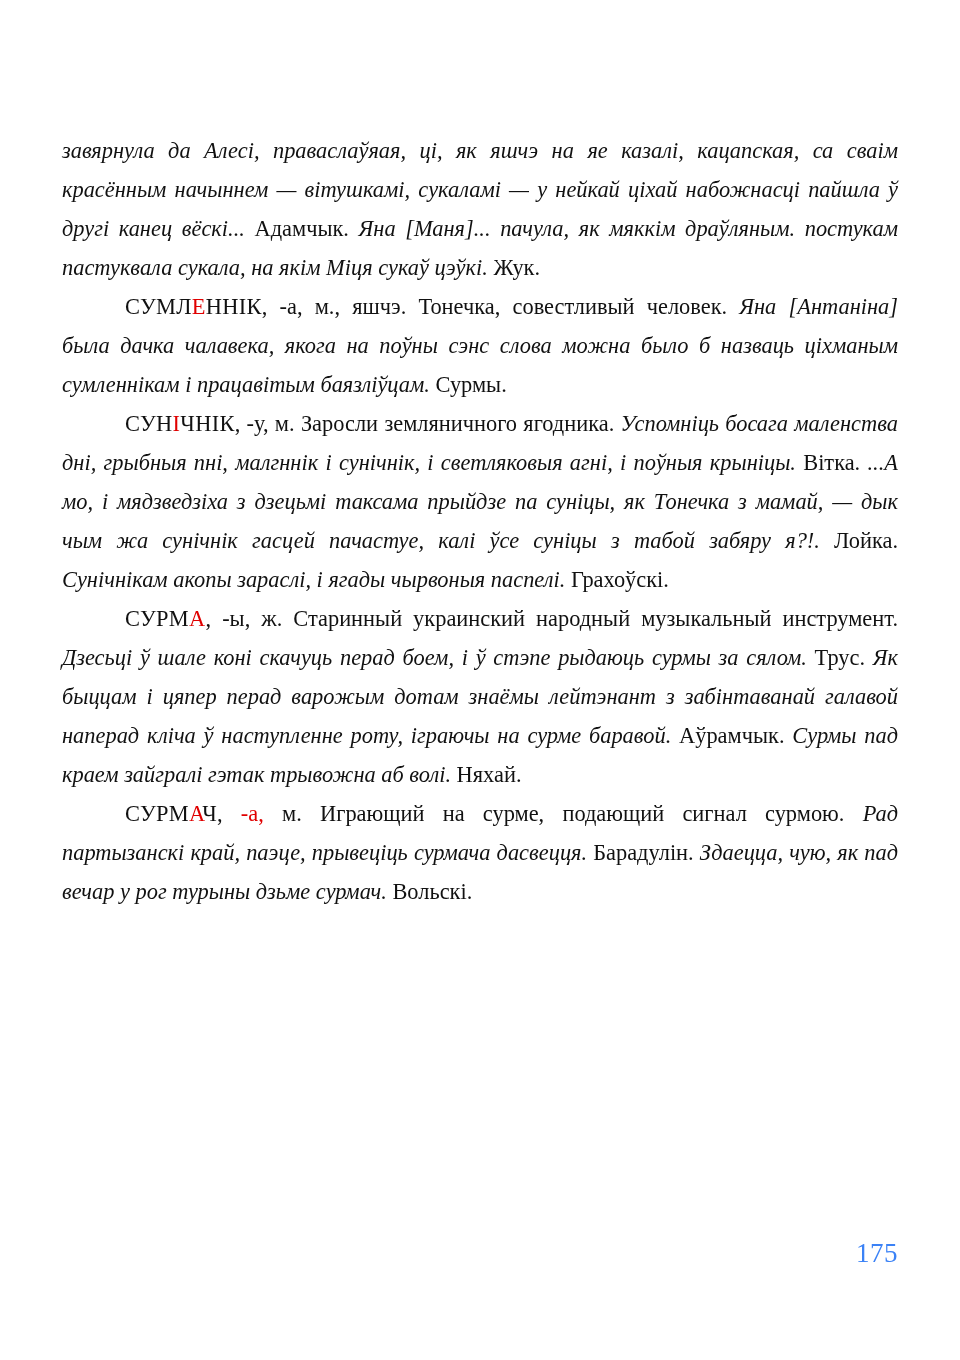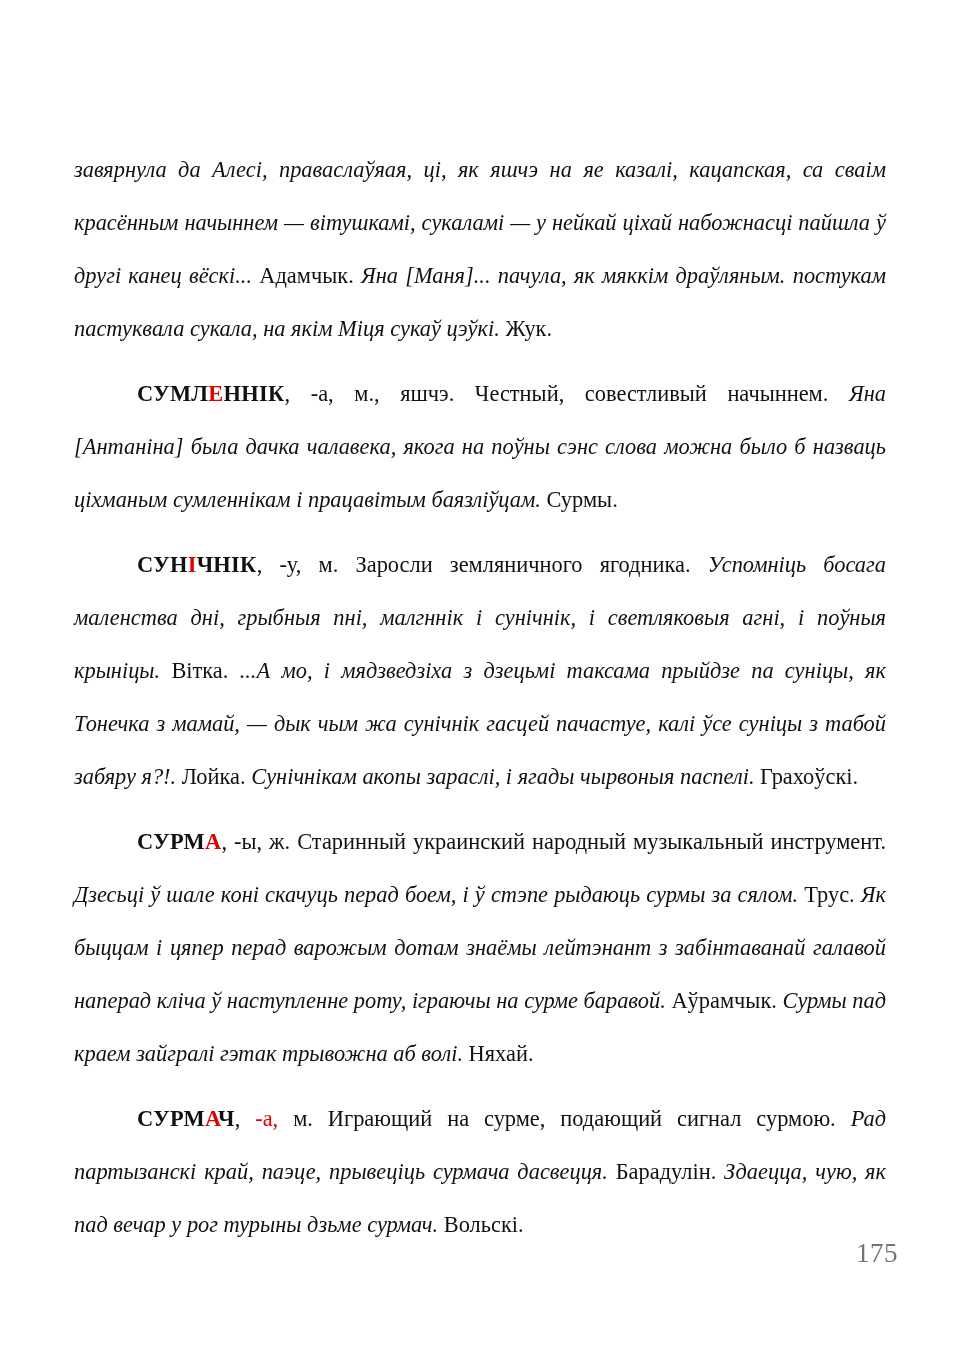--- a/index.html
+++ b/index.html
@@ -15,25 +15,25 @@
     color: #000000;
     overflow: hidden;
   }
   .page {
     position: absolute;
     left: 62px;
     top: 131px;
     width: 836px;
   }
   .para {
-    margin: 12px;
+    margin: 0;
     text-align: justify;
     text-justify: inter-word;
     font-size: 22.4px;
-    line-height: 53px;
+    line-height: 39px;
     color: #111111;
   }
   
   .para.continued {
     text-indent: 0;
   }
   
   .para.entry {
     text-indent: 63px;
   }
@@ -46,21 +46,21 @@
   .rm {
     font-style: normal;
   }
   
   .it {
     font-style: italic;
   }
 
   
   .hw {
-    font-weight: bold;
+    font-weight: normal;
     font-style: normal;
     letter-spacing: 0.3px;
   }
   
   .stress {
     color: #e00000;
   }
   
   .infl-red {
     color: #e00000;
@@ -68,34 +68,34 @@
   }
 
   .folio {
     position: absolute;
     left: 0;
     top: 1238px;
     width: 898px;
     text-align: right;
     font-family: "Liberation Serif", "DejaVu Serif", serif;
     font-size: 27px;
-    color: #737373;
+    color: #3b82f6;
     letter-spacing: 0.5px;
   }
 </style>
 </head>
 <body>
 
 <div class="page">
 
   <p class="para continued">
     <span class="it">завярнула да Алесі, праваслаўяая, ці, як яшчэ на яе казалі, кацапская, са сваім красённым начыннем — вітушкамі, сукаламі — у нейкай ціхай набожнасці пайшла ў другі канец вёскі...</span><span class="rm"> Адамчык. </span><span class="it">Яна [Маня]... пачула, як мяккім драўляным. постукам пастуквала сукала, на якім Міця сукаў цэўкі.</span><span class="rm"> Жук.</span>
   </p>
 
-  <p class="para entry"><span class="hw"><span>СУМЛ</span><span class="stress">Е</span><span>ННІК</span></span><span class="rm">, -а, м., яшчэ.</span><span class="rm"> Честный, совестливый начыннем. </span><span class="it">Яна [Антаніна] была дачка чалавека, якога на поўны сэнс слова можна было б назваць ціхманым сумленнікам і працавітым баязліўцам.</span><span class="rm"> Сурмы.</span></p>
+  <p class="para entry"><span class="hw"><span>СУМЛ</span><span class="stress">Е</span><span>ННІК</span></span><span class="rm">, -а, м., яшчэ.</span><span class="rm"> Тонечка, совестливый человек. </span><span class="it">Яна [Антаніна] была дачка чалавека, якога на поўны сэнс слова можна было б назваць ціхманым сумленнікам і працавітым баязліўцам.</span><span class="rm"> Сурмы.</span></p>
 
   <p class="para entry"><span class="hw"><span>СУН</span><span class="stress">І</span><span>ЧНІК</span></span><span class="rm">, -у, м.</span><span class="rm"> Заросли земляничного ягодника. </span><span class="it">Успомніць босага маленства дні, грыбныя пні, малгннік і сунічнік, і светляковыя агні, і поўныя крыніцы.</span><span class="rm"> Вітка. </span><span class="it">...А мо, і мядзведзіха з дзецьмі таксама прыйдзе па суніцы, як Тонечка з мамай, — дык чым жа сунічнік гасцей пачастуе, калі ўсе суніцы з табой забяру я?!.</span><span class="rm"> Лойка. </span><span class="it">Сунічнікам акопы зараслі, і ягады чырвоныя паспелі.</span><span class="rm"> Грахоўскі.</span></p>
 
   <p class="para entry"><span class="hw"><span>СУРМ</span><span class="stress">А</span><span></span></span><span class="rm">, -ы, ж.</span><span class="rm"> Старинный украинский народный музыкальный инструмент. </span><span class="it">Дзесьці ў шале коні скачуць перад боем, і ў стэпе рыдаюць сурмы за сялом.</span><span class="rm"> Трус. </span><span class="it">Як быццам і цяпер перад варожым дотам знаёмы лейтэнант з забінтаванай галавой наперад кліча ў наступленне роту, іграючы на сурме баравой.</span><span class="rm"> Аўрамчык. </span><span class="it">Сурмы пад краем зайгралі гэтак трывожна аб волі.</span><span class="rm"> Няхай.</span></p>
 
   <p class="para entry"><span class="hw"><span>СУРМ</span><span class="stress">А</span><span>Ч</span></span><span class="rm">, </span><span class="infl-red">-а,</span><span class="rm"> м. Играющий на сурме, подающий сигнал сурмою. </span><span class="it">Рад партызанскі край, паэце, прывеціць сурмача дасвецця.</span><span class="rm"> Барадулін. </span><span class="it">Здаецца, чую, як пад вечар у рог турыны дзьме сурмач.</span><span class="rm"> Вольскі.</span></p>
 
 </div>
 
 <div class="folio">175</div>

